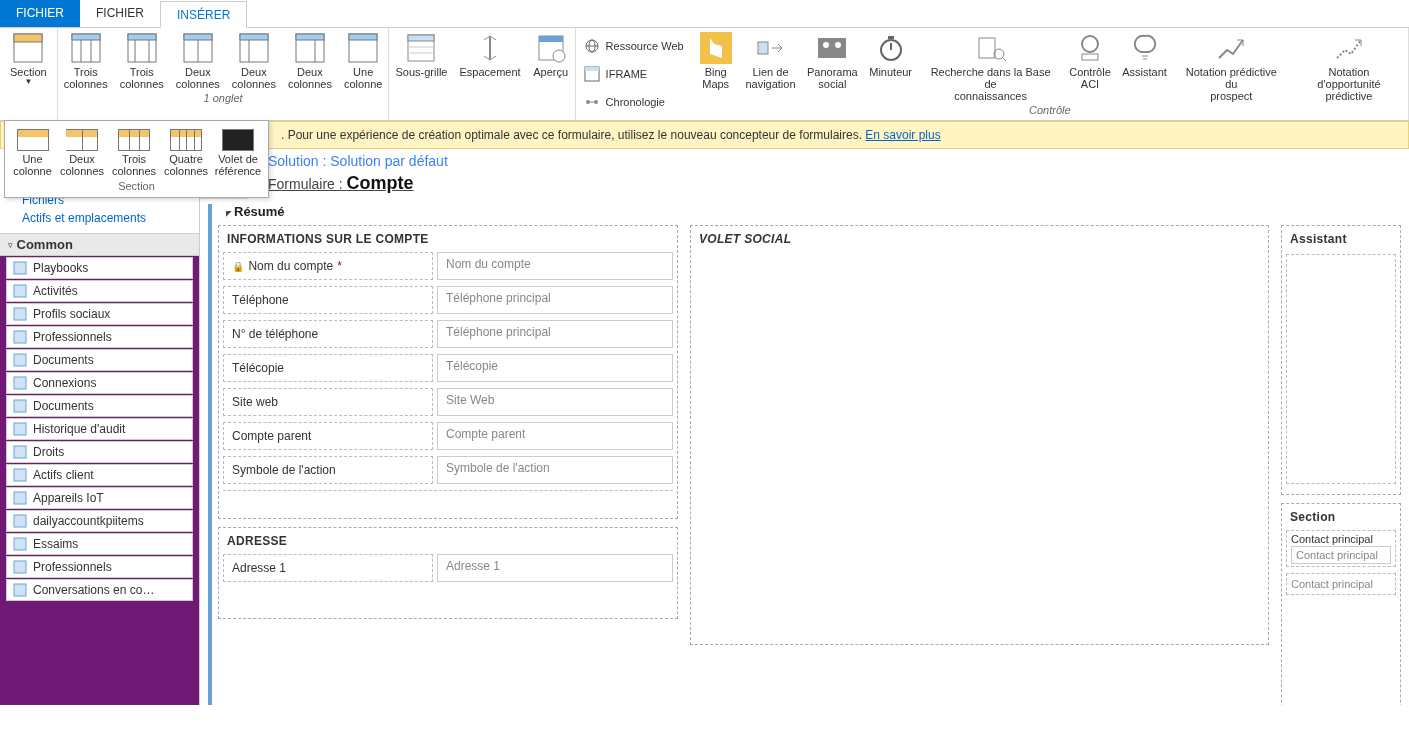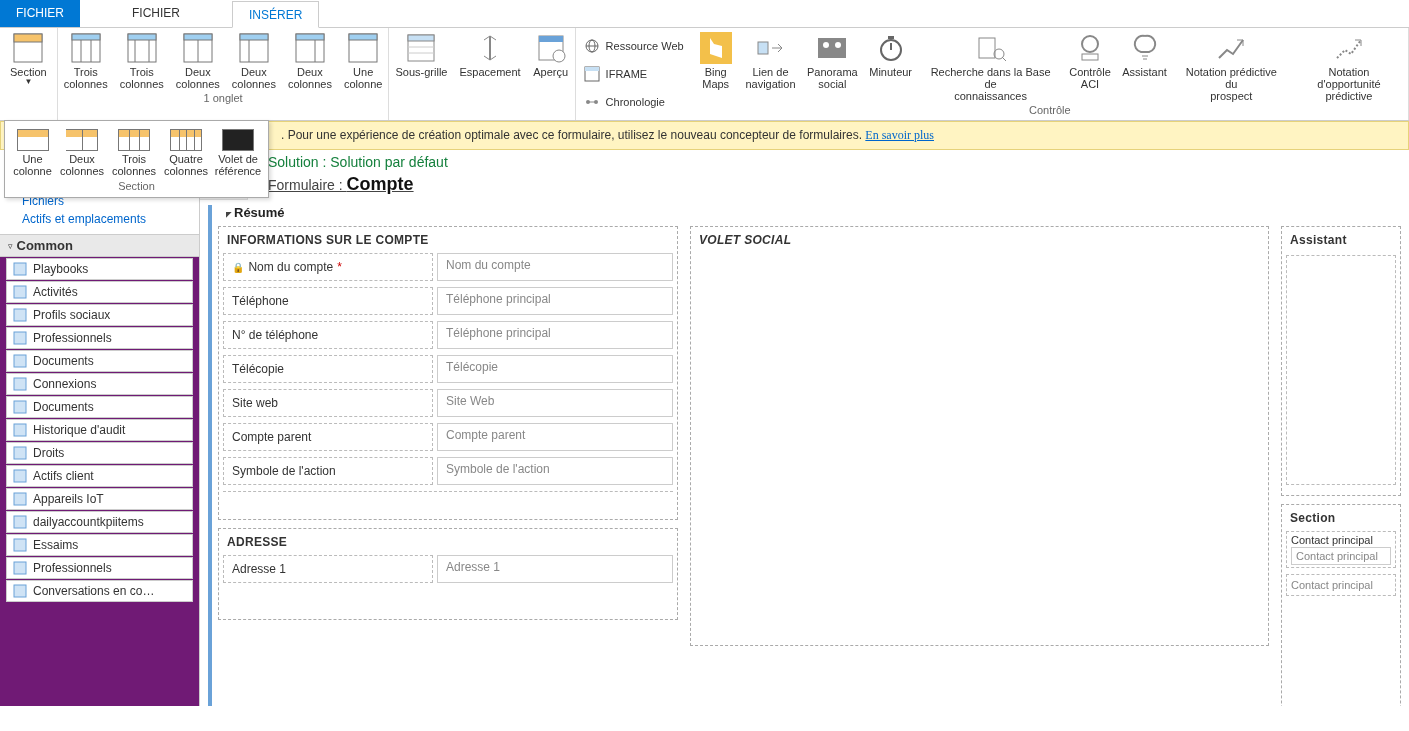--- a/index.html
+++ b/index.html
@@ -1,61 +1,61 @@
 <!DOCTYPE html>
 <html><head>
 <meta charset="utf-8">
 <style>
 * { margin: 0; padding: 0; box-sizing: border-box; font-family: "Segoe UI", Tahoma, sans-serif; }
 body { width: 1409px; height: 731px; overflow: hidden; background: #fff; font-size: 12px; color: #333; }
 
 
-.tabbar { height: 28px; display: flex; align-items: stretch; border-bottom: 1px solid #ccc; gap: 36px; }
+.tabbar { height: 28px; display: flex; align-items: stretch; border-bottom: 1px solid #ccc; }
 .tab { padding: 6px 16px 4px; font-size: 12px; cursor: pointer; }
 .tab.file { background: #0078d4; color: #fff; }
 .tab.active { color: #0078d4; border: 1px solid #ccc; border-bottom: 1px solid #fff; position: relative; top: 1px; background: #fff; }
 
 
 .ribbon { display: flex; border-bottom: 1px solid #ccc; position: relative; background: #fff; }
 .ribbon-group { display: flex; flex-direction: column; align-items: center; border-right: 1px solid #ddd; padding: 0 0 2px 0; }
 .ribbon-items { display: flex; }
 .ribbon-btn { display: flex; flex-direction: column; align-items: center; padding: 4px 6px 0; text-align: center; font-size: 11px; line-height: 1.1; cursor: pointer; min-width: 48px; }
 .ribbon-btn .ico { width: 32px; height: 32px; margin-bottom: 2px; }
 .ribbon-btn span.lbl { white-space: normal; }
-.ribbon-group-label { font-size: 11px; color: #666; padding: 2px 0; }
+.ribbon-group-label { font-size: 11px; color: #666; padding: 2px 0; font-style: italic; }
 .ribbon-stack { display: flex; flex-direction: column; justify-content: space-around; padding: 4px 8px; }
 .ribbon-stack-item { display: flex; align-items: center; gap: 6px; font-size: 11px; padding: 2px 0; cursor: pointer; }
 .ribbon-stack-item .sico { width: 16px; height: 16px; }
 
 
 .gallery-drop { position: absolute; left: 4px; top: 100%; background: #fff; border: 1px solid #aaa; box-shadow: 2px 2px 4px rgba(0,0,0,.15); z-index: 20; padding: 4px; width: 265px; }
 .gallery-row { display: flex; }
 .gallery-btn { display: flex; flex-direction: column; align-items: center; font-size: 11px; line-height: 1.05; padding: 4px 4px 0; text-align: center; cursor: pointer; width: 52px; }
 .gallery-btn .gico { width: 32px; height: 22px; border: 1px solid #777; margin-bottom: 3px; }
 .gallery-drop .glabel { text-align: center; font-size: 11px; color: #666; padding: 3px 0 1px; }
 
 
 .banner { background: #fff4c2; border: 1px solid #e6d27a; padding: 6px 10px; font-size: 12px; }
-.banner a { color: #0066cc; text-decoration: underline; cursor: pointer; font-family: Liberation Serif, serif; }
+.banner a { color: #0066cc; text-decoration: underline; cursor: pointer; }
 
 
 .body-area { display: flex; height: calc(100% - 175px); }
 .leftcol { width: 200px; border-right: 1px solid #ccc; display: flex; flex-direction: column; background: #fff; overflow: hidden; }
 .navtree { padding: 6px 0; }
 .navtree a { display: block; color: #0066cc; font-size: 12px; padding: 2px 4px 2px 22px; cursor: pointer; }
 .common-hdr { background: #e9e9e9; border-top: 1px solid #ccc; border-bottom: 1px solid #ccc; padding: 3px 8px; font-size: 13px; display: flex; align-items: center; gap: 4px; }
 .common-list { flex: 1; overflow-y: auto; background: #701a75; border-right: 0; }
 .common-list::-webkit-scrollbar { width: 14px; }
 .common-list::-webkit-scrollbar-thumb { background: #c0c0c0; }
 .common-item { display: flex; align-items: center; gap: 6px; margin: 1px 6px; padding: 3px 6px; border: 1px solid #ccc; background: #fff; font-size: 12px; color: #333; cursor: pointer; }
 .ci-ico { width: 14px; height: 14px; flex-shrink: 0; }
 
 
 .centercol { flex: 1; overflow: auto; padding: 0 8px 8px 8px; background: #fff; position: relative; }
-.hdr-sol { font-size: 14px; color: #15803d; padding-top: 4px; }
+.hdr-sol { font-size: 14px; color: #3b82f6; padding-top: 4px; }
 .hdr-form { font-size: 14px; color: #444; padding: 4px 0 10px; text-decoration: underline; }
 .hdr-form b { font-size: 18px; color: #111; }
 .avatar { width: 50px; height: 50px; position: absolute; left: -2px; top: 0; background: #eee; border: 1px solid #ddd; }
 .center-inner { margin-left: 60px; }
 .three-col { display: flex; gap: 12px; }
 .colA { flex: 0 0 460px; }
 .colB { flex: 1; }
 .colC { flex: 0 0 120px; }
 
 .canvas-sec { border: 1px dashed #aaa; margin-bottom: 8px; }

